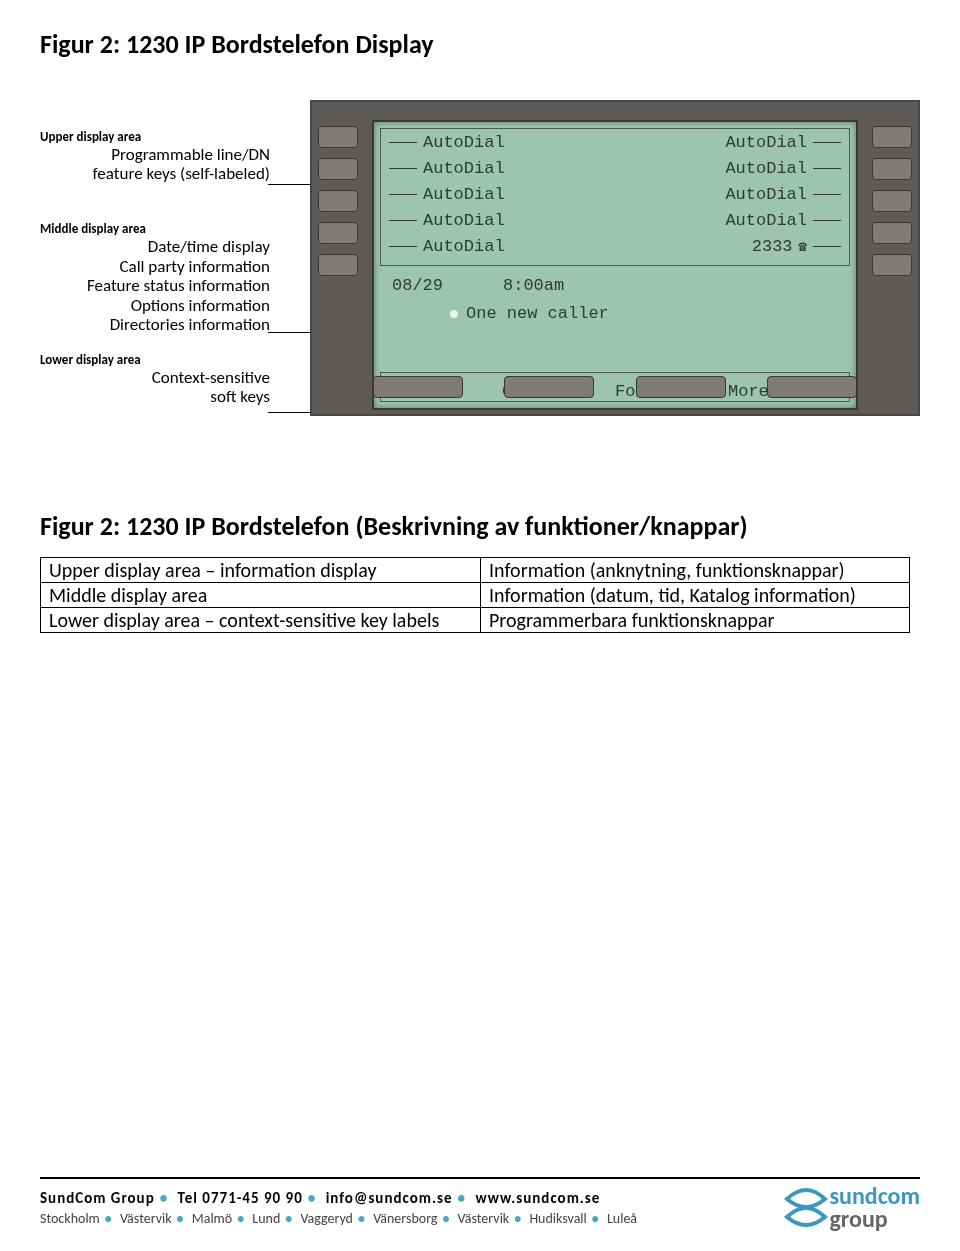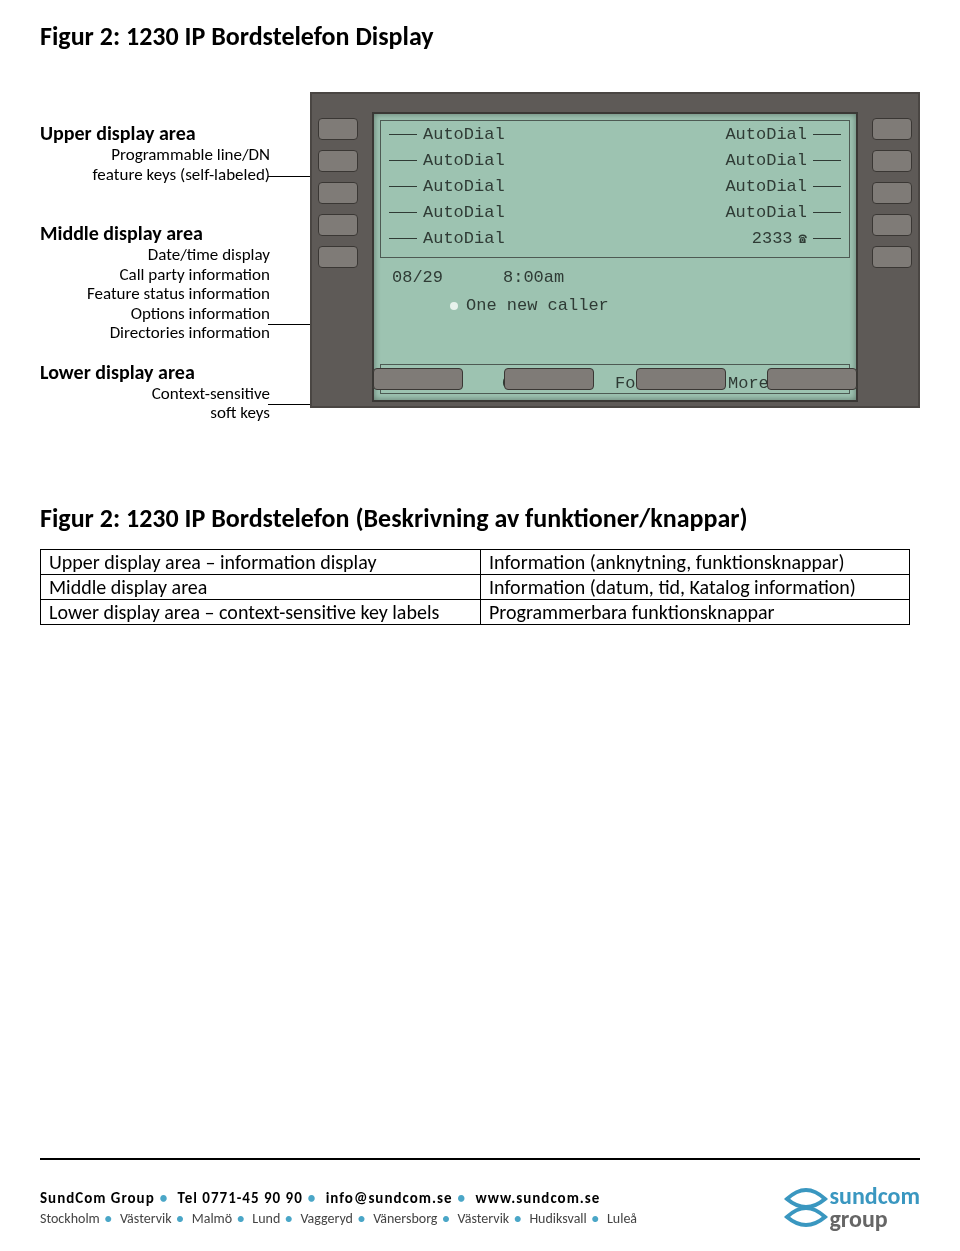--- a/index.html
+++ b/index.html
@@ -1,24 +1,24 @@
 <!DOCTYPE html>
 <html><head>
 <meta charset="utf-8">
 <style>
   * { box-sizing: border-box; margin: 0; padding: 0; }
   body { width: 960px; height: 1251px; font-family: Calibri, Arial, sans-serif; color: #000; background: #fff; position: relative; }
   .page { padding: 20px 40px 0 40px; }
-  .h1 { font-size: 26px; font-weight: bold; margin-bottom: 40px; }
+  .h1 { font-size: 26px; font-weight: bold; margin-bottom: 40px; margin-top: 8px; }
   .figure-wrap { position: relative; width: 880px; height: 380px; margin-bottom: 30px; }
 
   
   .labels { position: absolute; left: 0; top: 30px; width: 230px; font-size: 18px; line-height: 1.15; }
   .lbl-block { margin-bottom: 18px; }
-  .lbl-title { font-weight: bold; font-size: 20px; }
+  .lbl-title { font-weight: bold; font-size: 13px; }
   .lbl-line { font-size: 17px; text-align: right; }
 
   
   .phone { position: absolute; left: 270px; top: 0; width: 610px; height: 316px; background: #5e5a57; border: 2px solid #4a4643; }
   .side-keys { position: absolute; top: 24px; width: 40px; }
   .side-keys.left { left: 6px; }
   .side-keys.right { right: 6px; }
   .side-key { width: 40px; height: 22px; margin-bottom: 10px; background: #7f7b77; border: 1px solid #3a3734; border-radius: 4px; }
 
   .screen { position: absolute; left: 60px; top: 18px; right: 60px; height: 290px; background: #9dc3b1; border: 2px solid #3a3835; box-shadow: inset 0 0 6px rgba(0,0,0,.4); font-family: "Courier New", monospace; color: #2f3b35; font-size: 17px; }
@@ -50,21 +50,21 @@
   .telicon { font-size: 14px; }
 
   .h2 { font-size: 26px; font-weight: bold; margin-bottom: 15px; }
 
   
   table.desc { border-collapse: collapse; width: 870px; font-size: 20px; }
   table.desc td { border: 1px solid #000; padding: 0 8px; vertical-align: top; }
   table.desc td:first-child { width: 440px; }
 
   
-  .footer { position: absolute; bottom: 20px; left: 40px; right: 40px; border-top: 2px solid #000; padding-top: 25px; display: flex; align-items: center; justify-content: space-between; font-size: 15px; }
+  .footer { position: absolute; bottom: 20px; left: 40px; right: 40px; border-top: 2px solid #000; padding-top: 6px; display: flex; align-items: center; justify-content: space-between; font-size: 15px; }
   .footer-text { flex: 1; }
   .footer-line1 { font-weight: bold; letter-spacing: 1px; }
   .footer-line1 .dot-sep, .footer-line2 .dot-sep { color: #4aa6c7; font-weight: bold; padding: 0 5px; }
   .footer-line2 { color: #444; font-size: 14px; margin-top: 3px; }
   .logo { display: flex; }
   .logo-mark { width: 46px; height: 46px; position: relative; }
   .logo-mark svg { width: 46px; height: 46px; }
   .logo-txt { font-size: 24px; font-weight: bold; color: #333; line-height: 0.95; }
   .logo-txt .blue { color: #3a97c0; }
   .logo-txt .gray { color: #666; font-weight: bold; }

